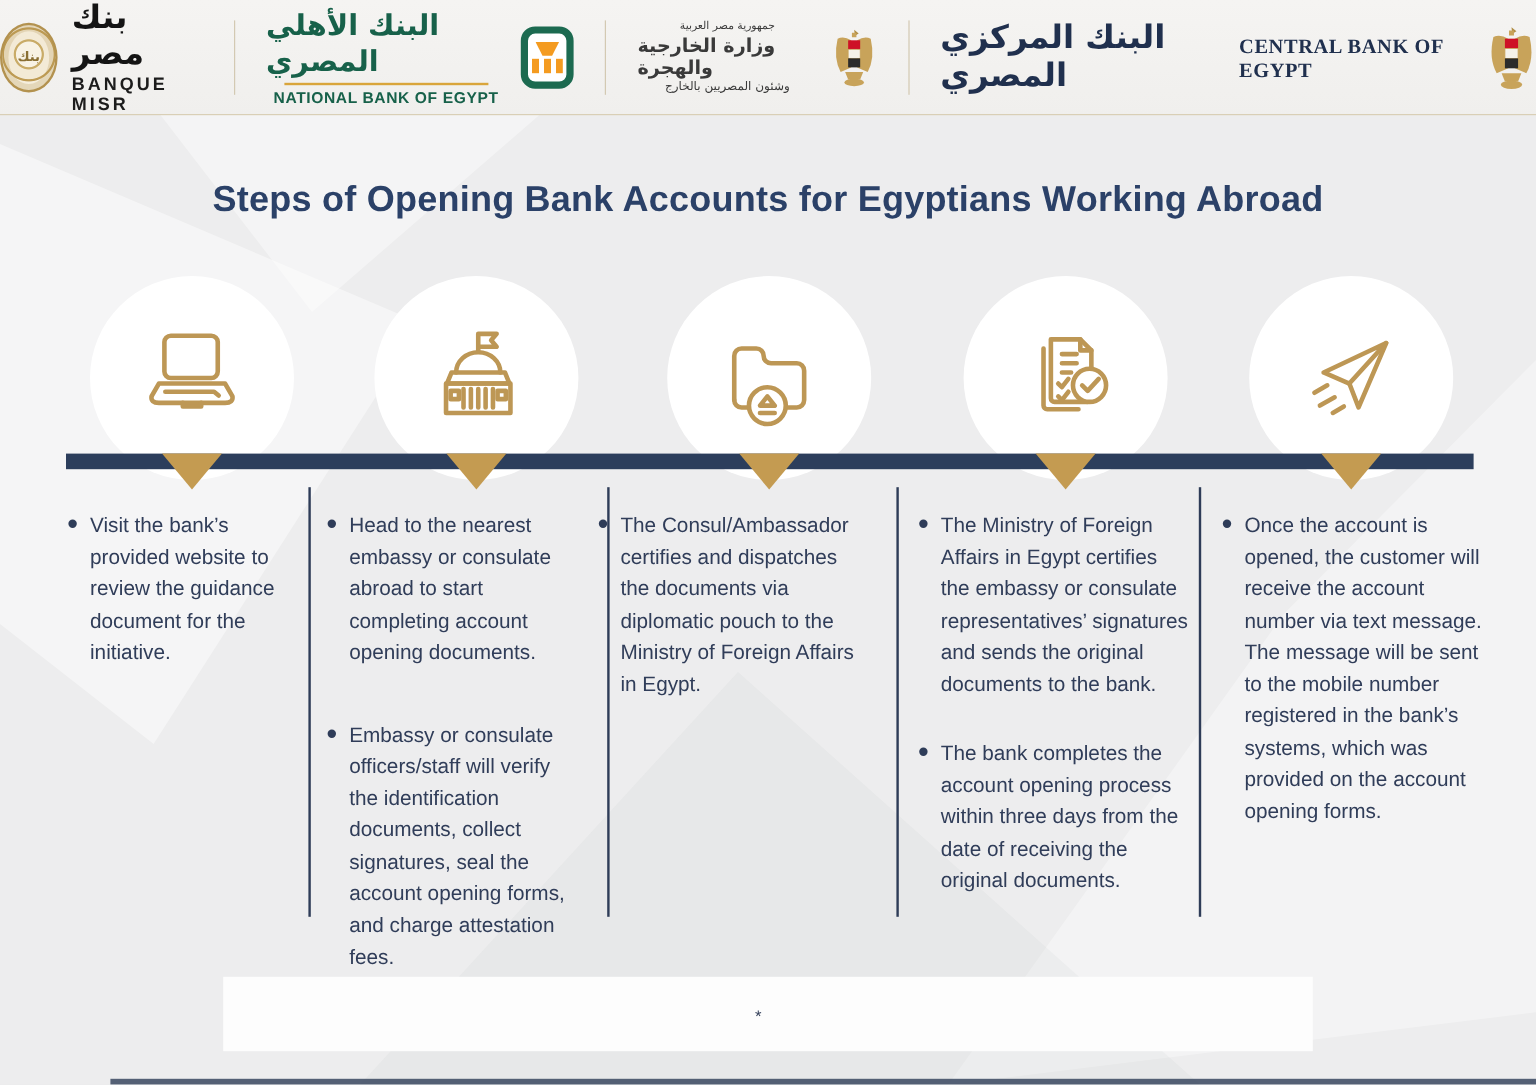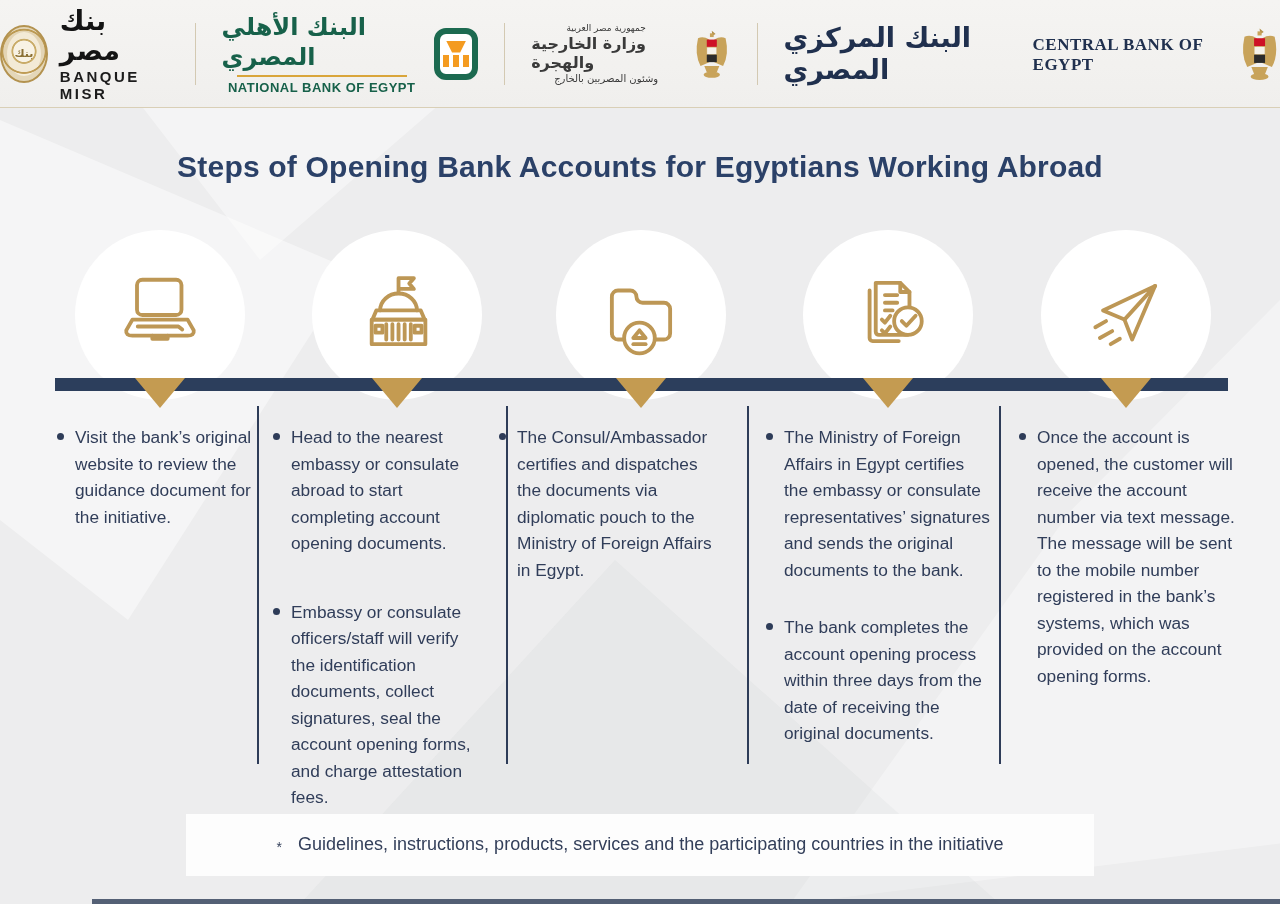--- a/index.html
+++ b/index.html
@@ -12,21 +12,21 @@
   .bg-1 { left:0; top:120px; width:640px; height:500px; background:rgba(255,255,255,.45);
           clip-path:polygon(0 0, 55% 30%, 20% 100%, 0 80%); }
   .bg-2 { right:0; top:300px; width:700px; height:604px; background:rgba(255,255,255,.35);
           clip-path:polygon(100% 0, 100% 90%, 30% 100%, 70% 35%); }
   .bg-3 { left:300px; top:560px; width:700px; height:344px; background:rgba(140,145,155,.06);
           clip-path:polygon(0 100%, 45% 0, 100% 100%); }
   .bg-4 { left:60px; top:0; width:500px; height:260px; background:rgba(255,255,255,.4);
           clip-path:polygon(0 0, 100% 0, 40% 100%); }
 
   
-  .header { position:absolute; top:0; left:0; right:0; height:108px;
+  .header { position:absolute; top:0; left:0; right:0; height:96px;
             display:flex; align-items:center; justify-content:center; gap:26px;
             background:linear-gradient(180deg,#f5f4f2 0%,#f0efed 100%);
             border-bottom:1px solid #d9cfb6; }
   .logo { display:flex; align-items:center; gap:12px; }
   .logo-divider { width:1px; height:62px; background:#d3c9b2; }
 
   
   .bm-emblem { width:58px; height:58px; border-radius:50%;
                border:2px solid #b3924f;
                background:radial-gradient(circle at 50% 45%, #f8f2e4 0 28%, #c9ab67 30% 33%, #f3ead6 35% 55%, #bf9c55 57% 60%, #f5eedd 62%);
@@ -229,21 +229,21 @@
   </div>
 
   <div class="timeline-bar"></div>
   <div class="tri t1"></div>
   <div class="tri t2"></div>
   <div class="tri t3"></div>
   <div class="tri t4"></div>
   <div class="tri t5"></div>
 
   <div class="col col-1">
-    <div class="bullet">Visit the bank’s original website to review the guidance document for the initiative.</div>
+    <div class="bullet">Visit the bank’s provided website to review the guidance document for the initiative.</div>
   </div>
   <div class="col-divider d1"></div>
 
   <div class="col col-2">
     <div class="bullet">Head to the nearest embassy or consulate abroad to start completing account opening documents.</div>
     <div class="bullet gap-lg">Embassy or consulate officers/staff will verify the identification documents, collect signatures, seal the account opening forms, and charge attestation fees.</div>
   </div>
   <div class="col-divider d2"></div>
 
   <div class="col col-3">
@@ -257,18 +257,17 @@
   </div>
   <div class="col-divider d4"></div>
 
   <div class="col col-5">
     <div class="bullet">Once the account is opened, the customer will receive the account number via text message. The message will be sent to the mobile number registered in the bank’s systems, which was provided on the account opening forms.</div>
   </div>
 
   <div class="footnote">
     <div class="fn-line1">
       <span class="fn-star">*</span>
-      <span>Guidelines, instructions, products, services and the participating countries in the initiative</span>
     </div>
   </div>
 
   <div class="bottom-bar"></div>
 </div>
 
 </body></html>

